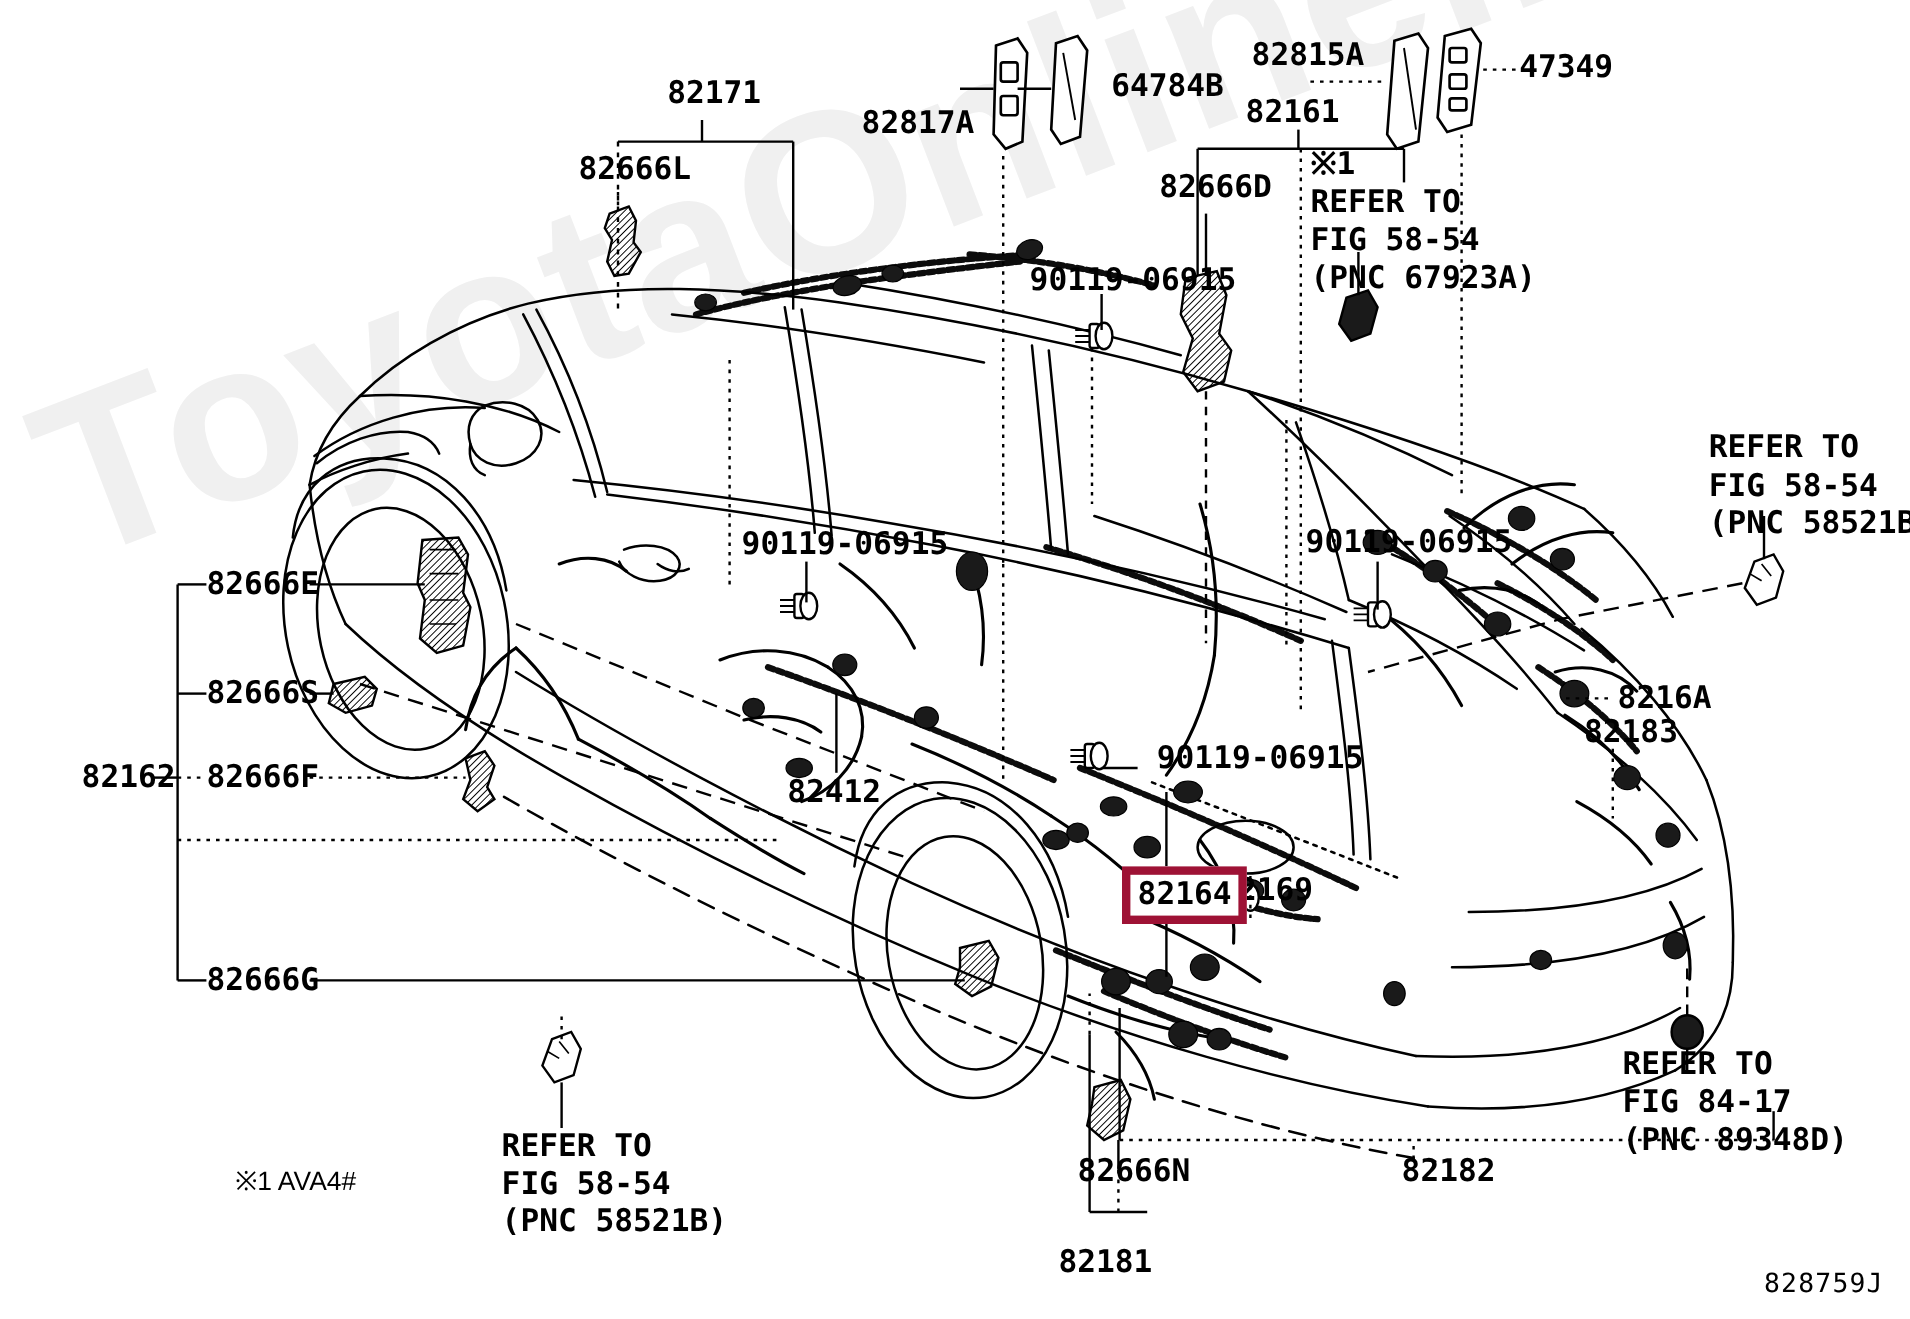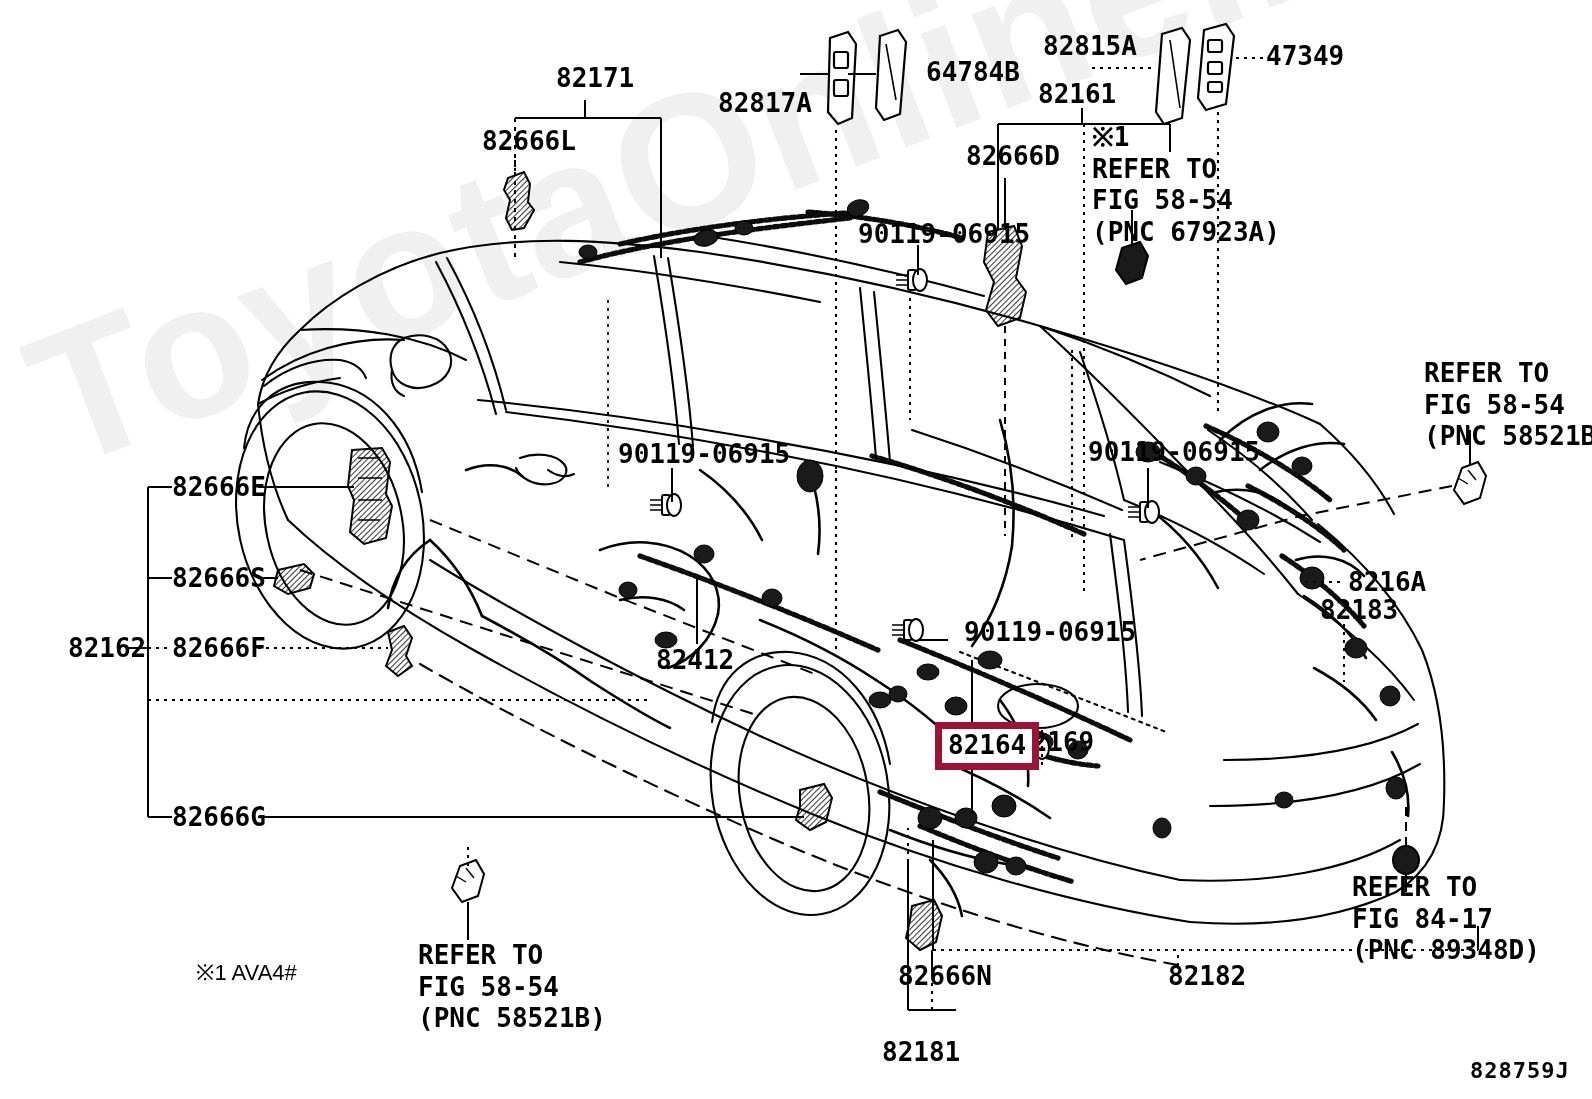--- a/index.html
+++ b/index.html
@@ -47,24 +47,24 @@
     font-weight: 700;
     color: #000000;
     white-space: nowrap;
     letter-spacing: 0px;
     z-index: 5;
     line-height: 1.15;
   }
   .lbl.multi { line-height: 1.22; }
   .lbl.note  {
     font-family: "Liberation Sans", sans-serif;
-    font-size: 22px; font-weight: 400;
+    font-size: 22px; font-weight: 400; margin-top: 12px;
   }
   .lbl.figid {
-    font-size: 22px; font-weight: 700; letter-spacing: 1px; text-align: center;
+    font-size: 22px; font-weight: 400; letter-spacing: 1px; text-align: center;
   }
   
   .hl-box {
     position: absolute;
     z-index: 6;
     border: 7px solid #9e1235;
     background: #ffffff;
     padding: 1px 6px 3px 6px;
     font-family: "DejaVu Sans Mono", "Liberation Mono", monospace;
     font-size: 26px;

